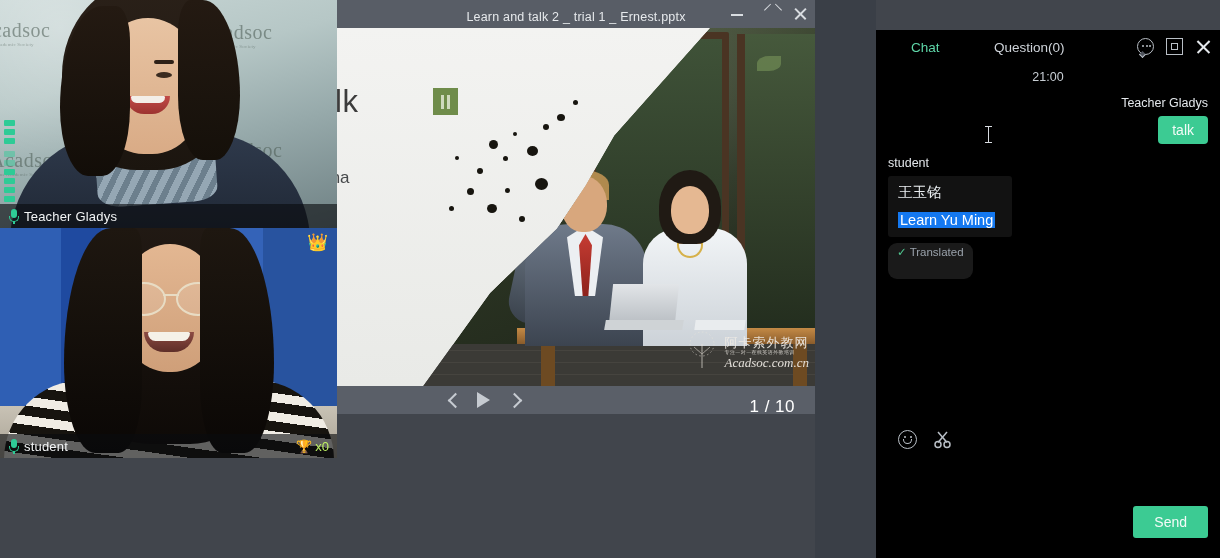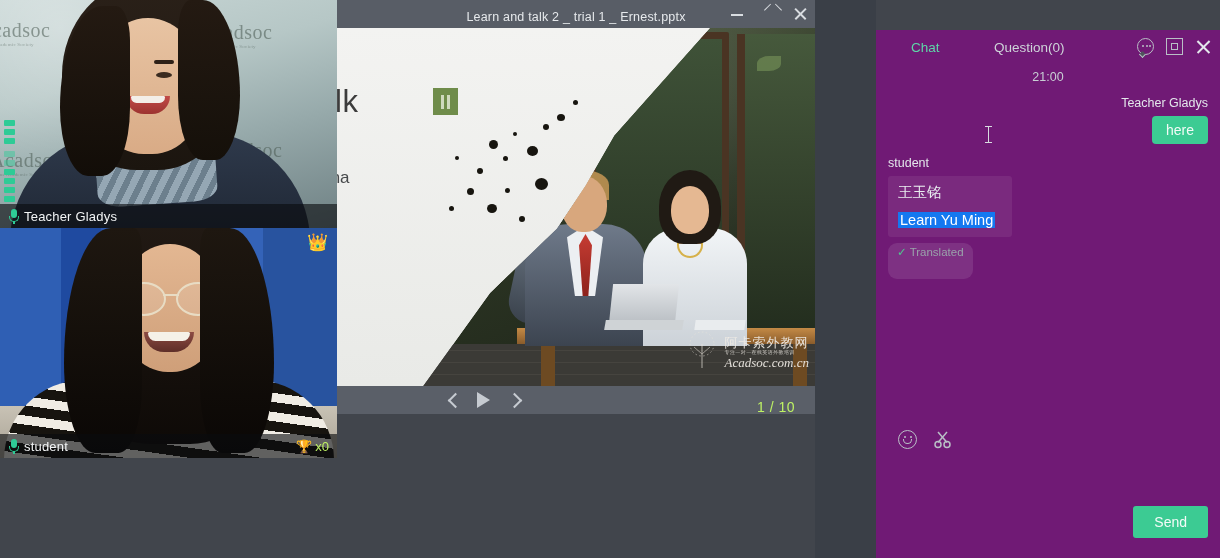--- a/index.html
+++ b/index.html
@@ -164,26 +164,26 @@
   .wm-txt .cn2 { font-size: 5px; letter-spacing: .4px; opacity: .85; font-family: "DejaVu Sans", sans-serif; }
   .wm-txt .en { font-size: 13px; font-family: "Liberation Serif", serif; font-style: italic; margin-top: 1px; }
 
   .slide-bar { position: absolute; left: 0; top: 386px; width: 478px; height: 28px; background: #5a5f68; display: flex; align-items: center; }
   .nav-grp { display: flex; align-items: center; gap: 16px; margin-left: 110px; }
   .chev { width: 14px; height: 14px; position: relative; }
   .chev:before { content: ""; position: absolute; left: 3px; top: 2px; width: 9px; height: 9px;
                  border-left: 2px solid #c6cbd1; border-bottom: 2px solid #c6cbd1; transform: rotate(45deg); }
   .chev.right:before { border-left: none; border-bottom: none; border-right: 2px solid #c6cbd1; border-top: 2px solid #c6cbd1; }
   .play-tri { width: 0; height: 0; border-left: 13px solid #c6cbd1; border-top: 8px solid transparent; border-bottom: 8px solid transparent; }
-  .page-ind { margin-left: auto; margin-right: 20px; color: #bef264; font-size: 14px; letter-spacing: .5px; margin-top: 13px; }
+  .page-ind { margin-left: auto; margin-right: 20px; color: #ffffff; font-size: 17px; letter-spacing: .5px; margin-top: 13px; }
 
   .ppt-shadow { position: absolute; left: 815px; top: 0; width: 61px; height: 558px; background: #3a3f47; }
 
   
-  .chat { position: absolute; left: 876px; top: 30px; width: 344px; height: 528px; background: #701a75; }
+  .chat { position: absolute; left: 876px; top: 30px; width: 344px; height: 528px; background: #000000; }
   .chat-head { position: relative; height: 36px; display: flex; align-items: center; }
   .tab { font-size: 13.5px; cursor: default; }
   .tab-chat { position: absolute; left: 35px; top: 10px; color: #5ed6a8; }
   .tab-q { position: absolute; left: 118px; top: 10px; color: #ced3d9; }
   .head-icons { position: absolute; right: 8px; top: 8px; display: flex; align-items: center; gap: 12px; }
   .ic { width: 17px; height: 17px; position: relative; }
   .ic-bubble { border: 1.6px solid #b9bfc6; border-radius: 50%; }
   .ic-bubble .d { position: absolute; top: 6px; width: 2px; height: 2px; background: #b9bfc6; border-radius: 50%; }
   .ic-bubble .tail { position: absolute; left: 2px; bottom: -3px; width: 5px; height: 5px; background: #4f535c; border-left: 1.6px solid #b9bfc6; border-bottom: 1.6px solid #b9bfc6; transform: rotate(-45deg); }
   .ic-win { border: 1.6px solid #b9bfc6; }
@@ -438,21 +438,21 @@
         <div class="ic ic-x"></div>
       </div>
     </div>
 
     <div class="chat-body">
       <div class="ts">21:00</div>
       <div class="caret"></div>
 
       <div class="msg me">
         <div class="who">Teacher Gladys</div>
-        <div class="bubble-me">here</div>
+        <div class="bubble-me">talk</div>
       </div>
 
       <div class="msg">
         <div class="who">student</div>
         <div class="bubble-them">
           <span class="cn">王玉铭</span>
           <span class="en">Learn Yu Ming</span>
         </div>
         <div>
           <span class="trans-chip">

